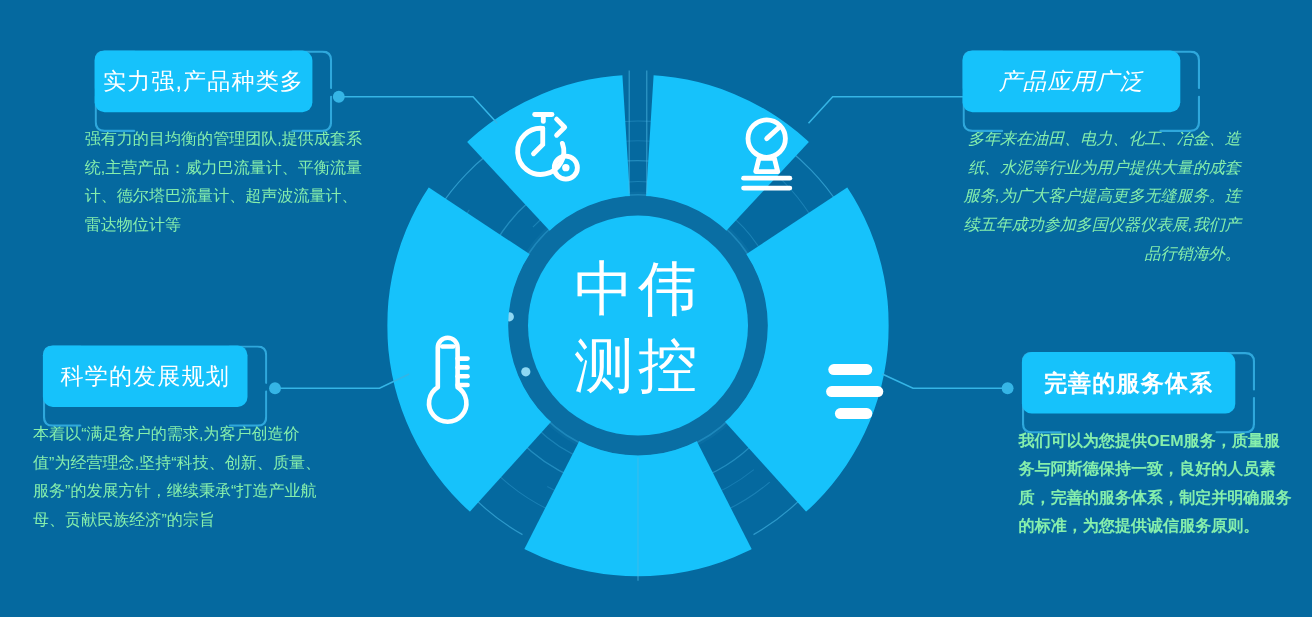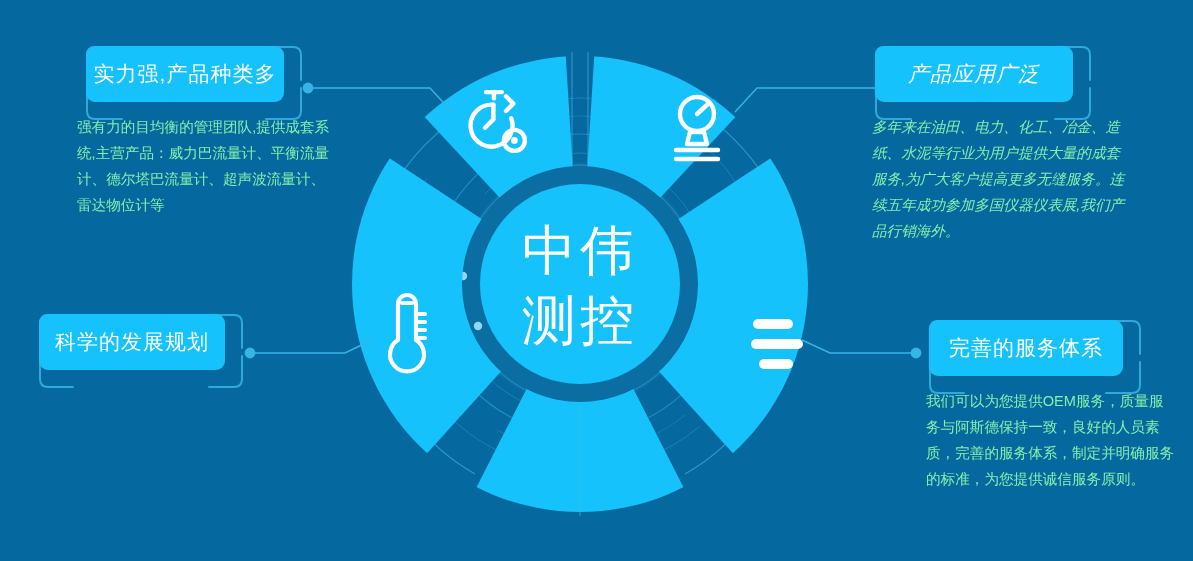--- a/index.html
+++ b/index.html
@@ -7,21 +7,21 @@
   body{
     width:1193px;height:561px;
     background:#05699f;
     font-family:"Liberation Sans","DejaVu Sans",sans-serif;
     overflow:hidden;
     position:relative;
   }
   #stage{position:relative;width:1193px;height:561px;}
 
   
-  #hub{position:absolute;left:340px;top:44px;width:480px;height:480px;text-align:right;}
+  #hub{position:absolute;left:340px;top:56px;width:480px;height:480px;text-align:right;}
   #hub svg{display:block;}
 
   
   .feature{position:absolute;}
   .label-wrap{position:relative;display:inline-block;}
   .label-frame{
     position:absolute;left:0;top:0;right:0;bottom:0;
     pointer-events:none;
   }
   .label-box{
@@ -40,32 +40,32 @@
     font-size:14.6px;
     line-height:1.78;
     margin-top:13px;
     white-space:pre-line;
   }
 
   
   #f-strength{left:77px;  top:46px;  width:270px;}
   #f-apply   {left:866px; top:46px;  width:272px;font-style:italic;}
   #f-plan    {left:30px;  top:314px; width:272px;}
-  #f-service {left:920px; top:320px; width:262px;}
+  #f-service {left:920px; top:320px; width:262px;font-weight:bold;}
 
   #f-strength .label-wrap,#f-plan .label-wrap{margin-left:9px;}
   #f-apply .label-wrap,#f-service .label-wrap{margin-left:9px;}
 
   #f-strength .label-box{width:198px;height:56px;}
   #f-apply    .label-box{width:198px;height:56px;}
   #f-plan     .label-box{width:186px;height:56px;}
   #f-service  .label-box{width:194px;height:56px;}
 
   #f-strength .desc{width:262px;}
-  #f-apply    .desc{width:256px;margin-left:6px;}
+  #f-apply    .desc{width:256px;margin-left:6px;text-align:right;}
   #f-plan     .desc{width:266px;}
   #f-service  .desc{width:252px;margin-left:6px;}
 
   
   #connectors{position:absolute;left:0;top:0;width:1193px;height:561px;pointer-events:none;}
 
   .hub-text{
     fill:#ffffff;
     font-family:"Liberation Sans","DejaVu Sans",sans-serif;
     font-size:54px;
@@ -217,20 +217,21 @@
       <svg class="label-frame" width="204" height="74" viewBox="0 0 204 74">
         <g stroke="#2fa8dc" stroke-width="2" fill="none" stroke-linecap="round">
           <path d="M 34 1 L 9 1 Q 1 1 1 9 L 1 34"></path>
           <path d="M 1 42 L 1 65 Q 1 73 9 73 L 34 73"></path>
           <path d="M 170 1 L 195 1 Q 203 1 203 9 L 203 34"></path>
           <path d="M 203 42 L 203 65 Q 203 73 195 73 L 170 73"></path>
         </g>
       </svg>
       <div class="label-box">科学的发展规划</div>
     </div>
+    <div class="desc">本着以“满足客户的需求,为客户创造价值”为经营理念,坚持“科技、创新、质量、服务”的发展方针，继续秉承“打造产业航母、贡献民族经济”的宗旨</div>
   </div>
 
   <div class="feature" id="f-service">
     <div class="label-wrap">
       <svg class="label-frame" width="212" height="74" viewBox="0 0 212 74">
         <g stroke="#2fa8dc" stroke-width="2" fill="none" stroke-linecap="round">
           <path d="M 35 1 L 9 1 Q 1 1 1 9 L 1 34"></path>
           <path d="M 1 42 L 1 65 Q 1 73 9 73 L 35 73"></path>
           <path d="M 177 1 L 203 1 Q 211 1 211 9 L 211 34"></path>
           <path d="M 211 42 L 211 65 Q 211 73 203 73 L 177 73"></path>

